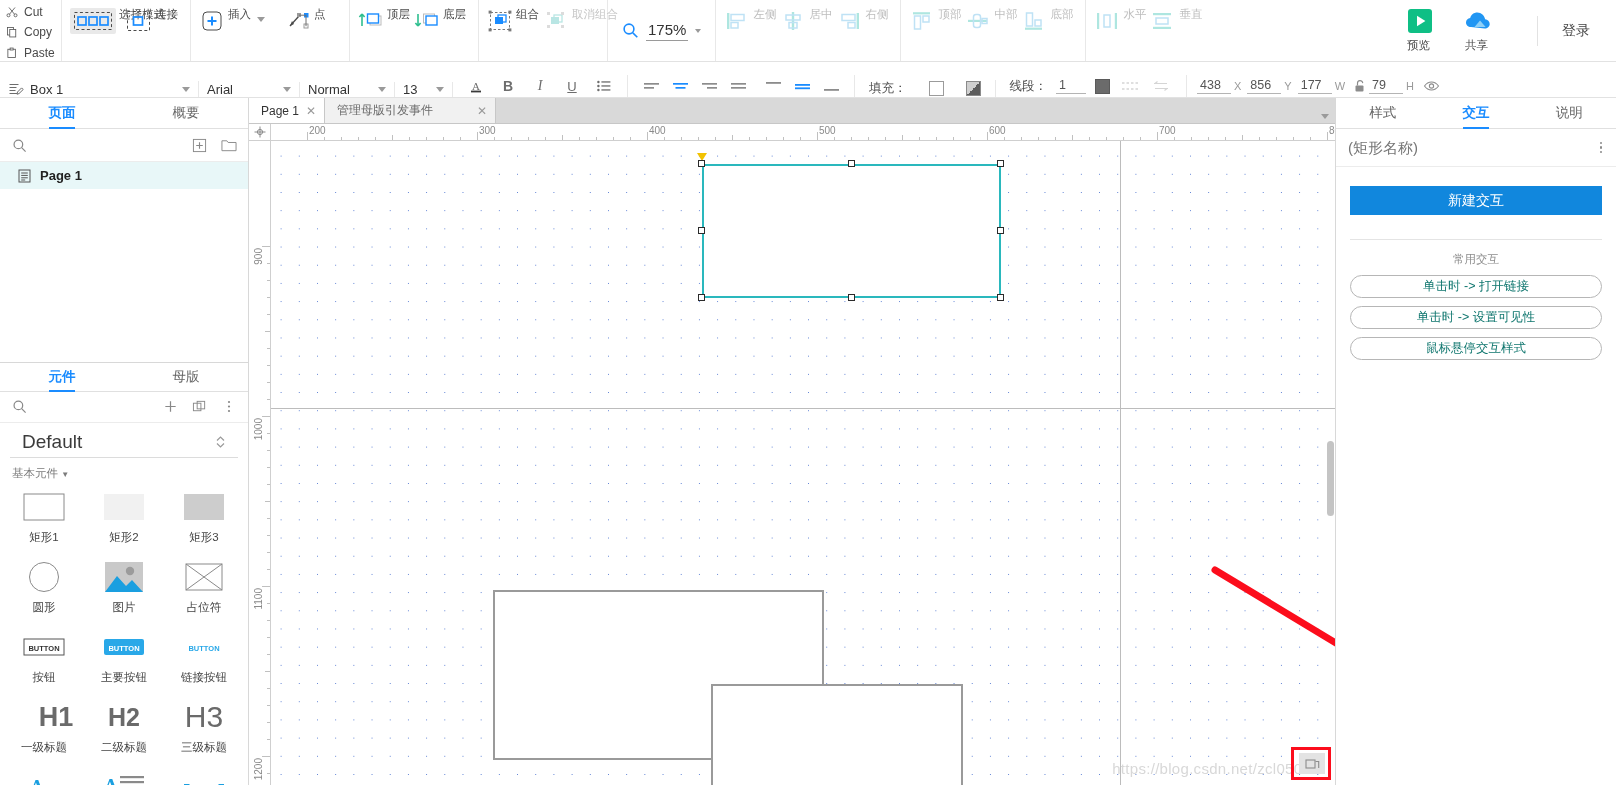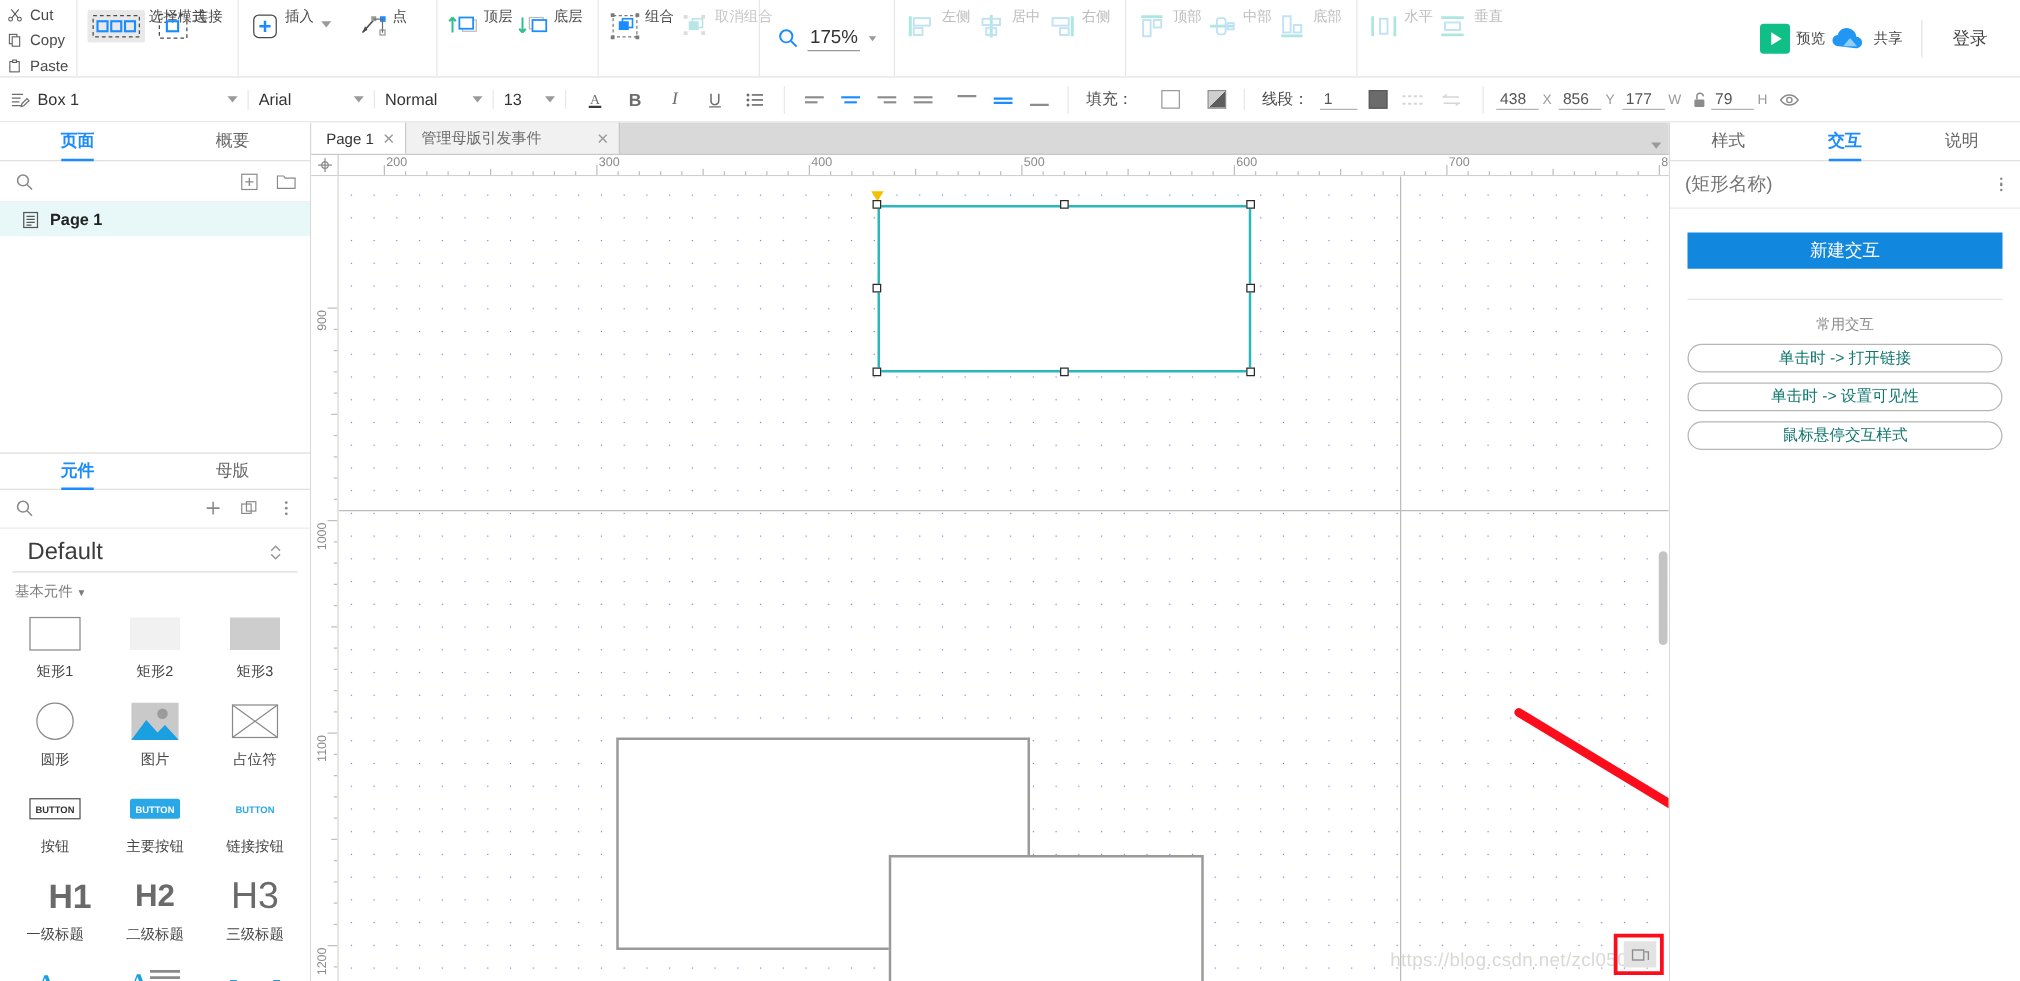--- a/index.html
+++ b/index.html
@@ -32,28 +32,28 @@
   .ritem.dim .lb{ color:#c6c6c6; }
   .ritem.faint .lb{ color:#bdbdbd; }
   .caretbtn{ display:flex; align-items:center; height:26px; padding-left:2px; }
 
   .zoombox{ display:flex; align-items:center; gap:7px; padding:0 14px;
             height:100%; border-right:1px solid #e8e8e8; }
   .zoomval{ font-size:15px; color:#333; border-bottom:1px solid #9a9a9a;
             padding:0 2px 1px 2px; line-height:18px; }
   .ribbon-right{ margin-left:auto; display:flex; align-items:center;
                  padding-right:16px; gap:0; }
-  .rr-item{ width:58px; display:flex; flex-direction:row; align-items:center;
+  .rr-item{ width:58px; display:flex; flex-direction:column; 
             gap:4px; cursor:default; }
   .rr-item .lb{ font-size:11.5px; color:#4b4b4b; }
   .vsep{ width:1px; height:30px; background:#e2e2e2; margin:0 14px; }
   .login{ font-size:14px; color:#444; padding:0 10px; cursor:default; }
 
   
-  .fbar{ height:36px; flex:0 0 36px; display:flex; align-items:center;
+  .fbar{ height:36px; flex:0 0 36px; display:flex; align-items:flex-end;
          border-bottom:1px solid #e2e2e2; background:#fff; }
   .fcell{ display:flex; align-items:center; border-right:1px solid #e8e8e8;
           padding:0 8px; gap:6px; }
   .fcell.nb{ border-right:none; }
   .combo{ display:flex; align-items:center; justify-content:space-between;
           height:100%; cursor:default; }
   .combo .txt{ font-size:13px; color:#333; }
   .caret{ width:0;height:0;border-left:4px solid transparent;border-right:4px solid transparent;
           border-top:5px solid #9a9a9a; }
   .caret.sm{ border-left-width:3.5px;border-right-width:3.5px;border-top-width:4.5px; }

